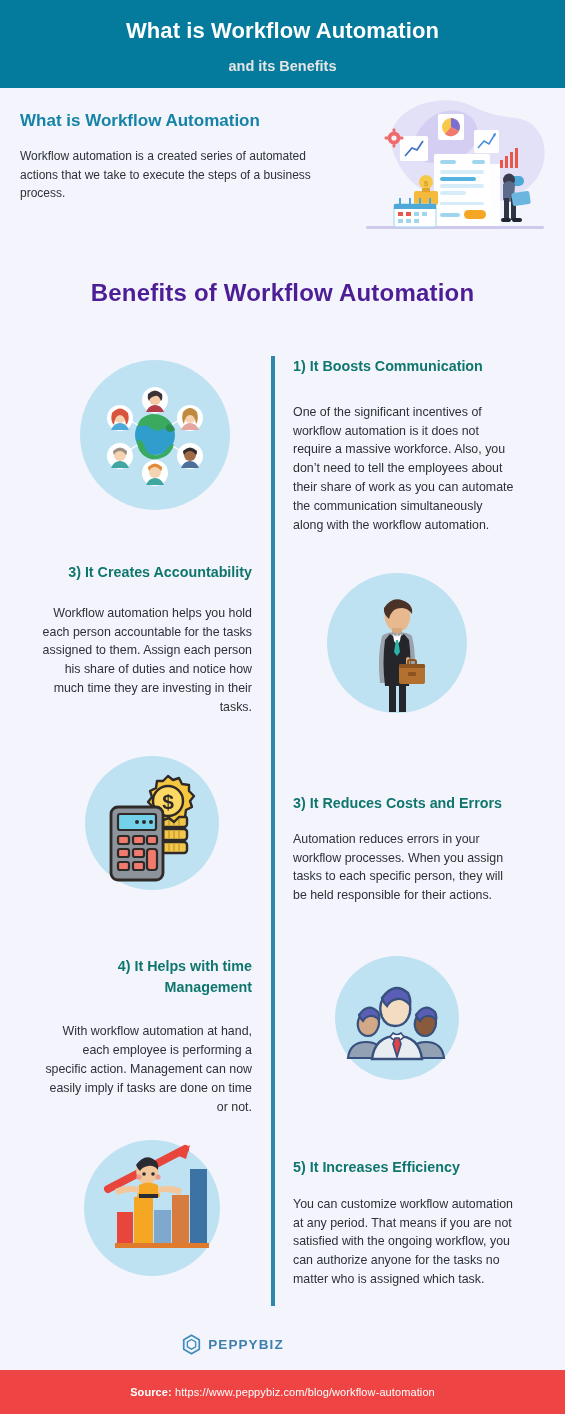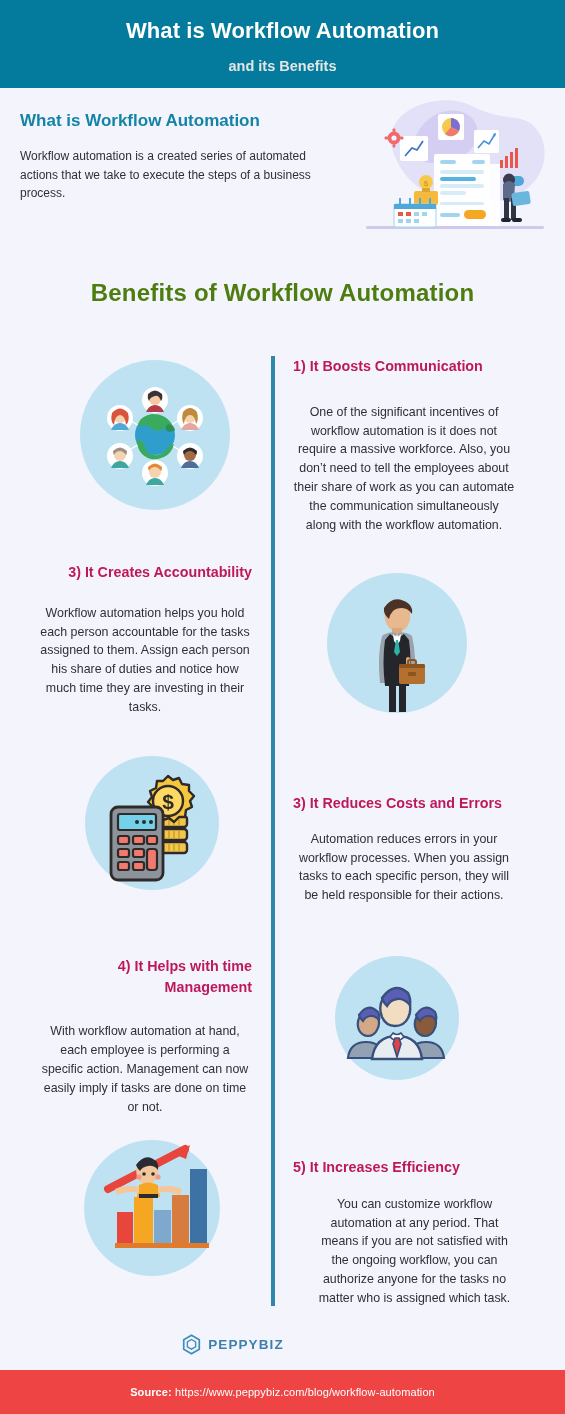--- a/index.html
+++ b/index.html
@@ -48,54 +48,54 @@
   
   .hero {
     position:absolute; left:352px; top:98px; width:205px; height:146px;
   }
   .hero svg { display:block; width:205px; height:146px; }
 
   
   .benefits-title {
     position:absolute; left:0; top:279px; width:565px;
     text-align:center;
-    color:#4d7c0f; font-size:24px; font-weight:bold;
+    color:#4c1d95; font-size:24px; font-weight:bold;
     letter-spacing:.2px;
   }
 
   
   .divider {
     position:absolute; left:271px; top:356px;
     width:4px; height:950px;
     background:#2f87ac;
   }
 
   
   .blk { position:absolute; }
   .blk-title {
-    color:#be185d; font-size:14.3px; font-weight:bold;
+    color:#0f766e; font-size:14.3px; font-weight:bold;
     line-height:1.45;
   }
   .blk-body {
-    color:#2c3137; font-size:12.4px; line-height:1.52;text-align:center;
+    color:#2c3137; font-size:12.4px; line-height:1.52;
   }
   .right-col { left:293px; width:222px; text-align:left; }
   .left-col  { left:38px;  width:214px; text-align:right; }
 
   
   #b1 { top:356px; }
   #b1 .blk-body { margin-top:26px; }
   #b2 { top:562px; }
   #b2 .blk-body { margin-top:21px; }
   #b3 { top:793px; }
   #b3 .blk-body { margin-top:16px; }
   #b4 { top:956px; }
   #b4 .blk-body { margin-top:25px; }
   #b5 { top:1157px; }
-  #b5 .blk-body { margin-top:17px;margin-left:21px; }
+  #b5 .blk-body { margin-top:17px; }
 
   
   .circ { position:absolute; width:150px; height:150px; border-radius:50%; }
   .circ svg { display:block; width:150px; height:150px; }
   #c1 { left:80px;  top:360px;  }
   #c2 { left:322px; top:568px;  }
   #c3 { left:77px;  top:748px;  }
   #c4 { left:322px; top:943px;  }
   #c5 { left:77px;  top:1133px; }
 

